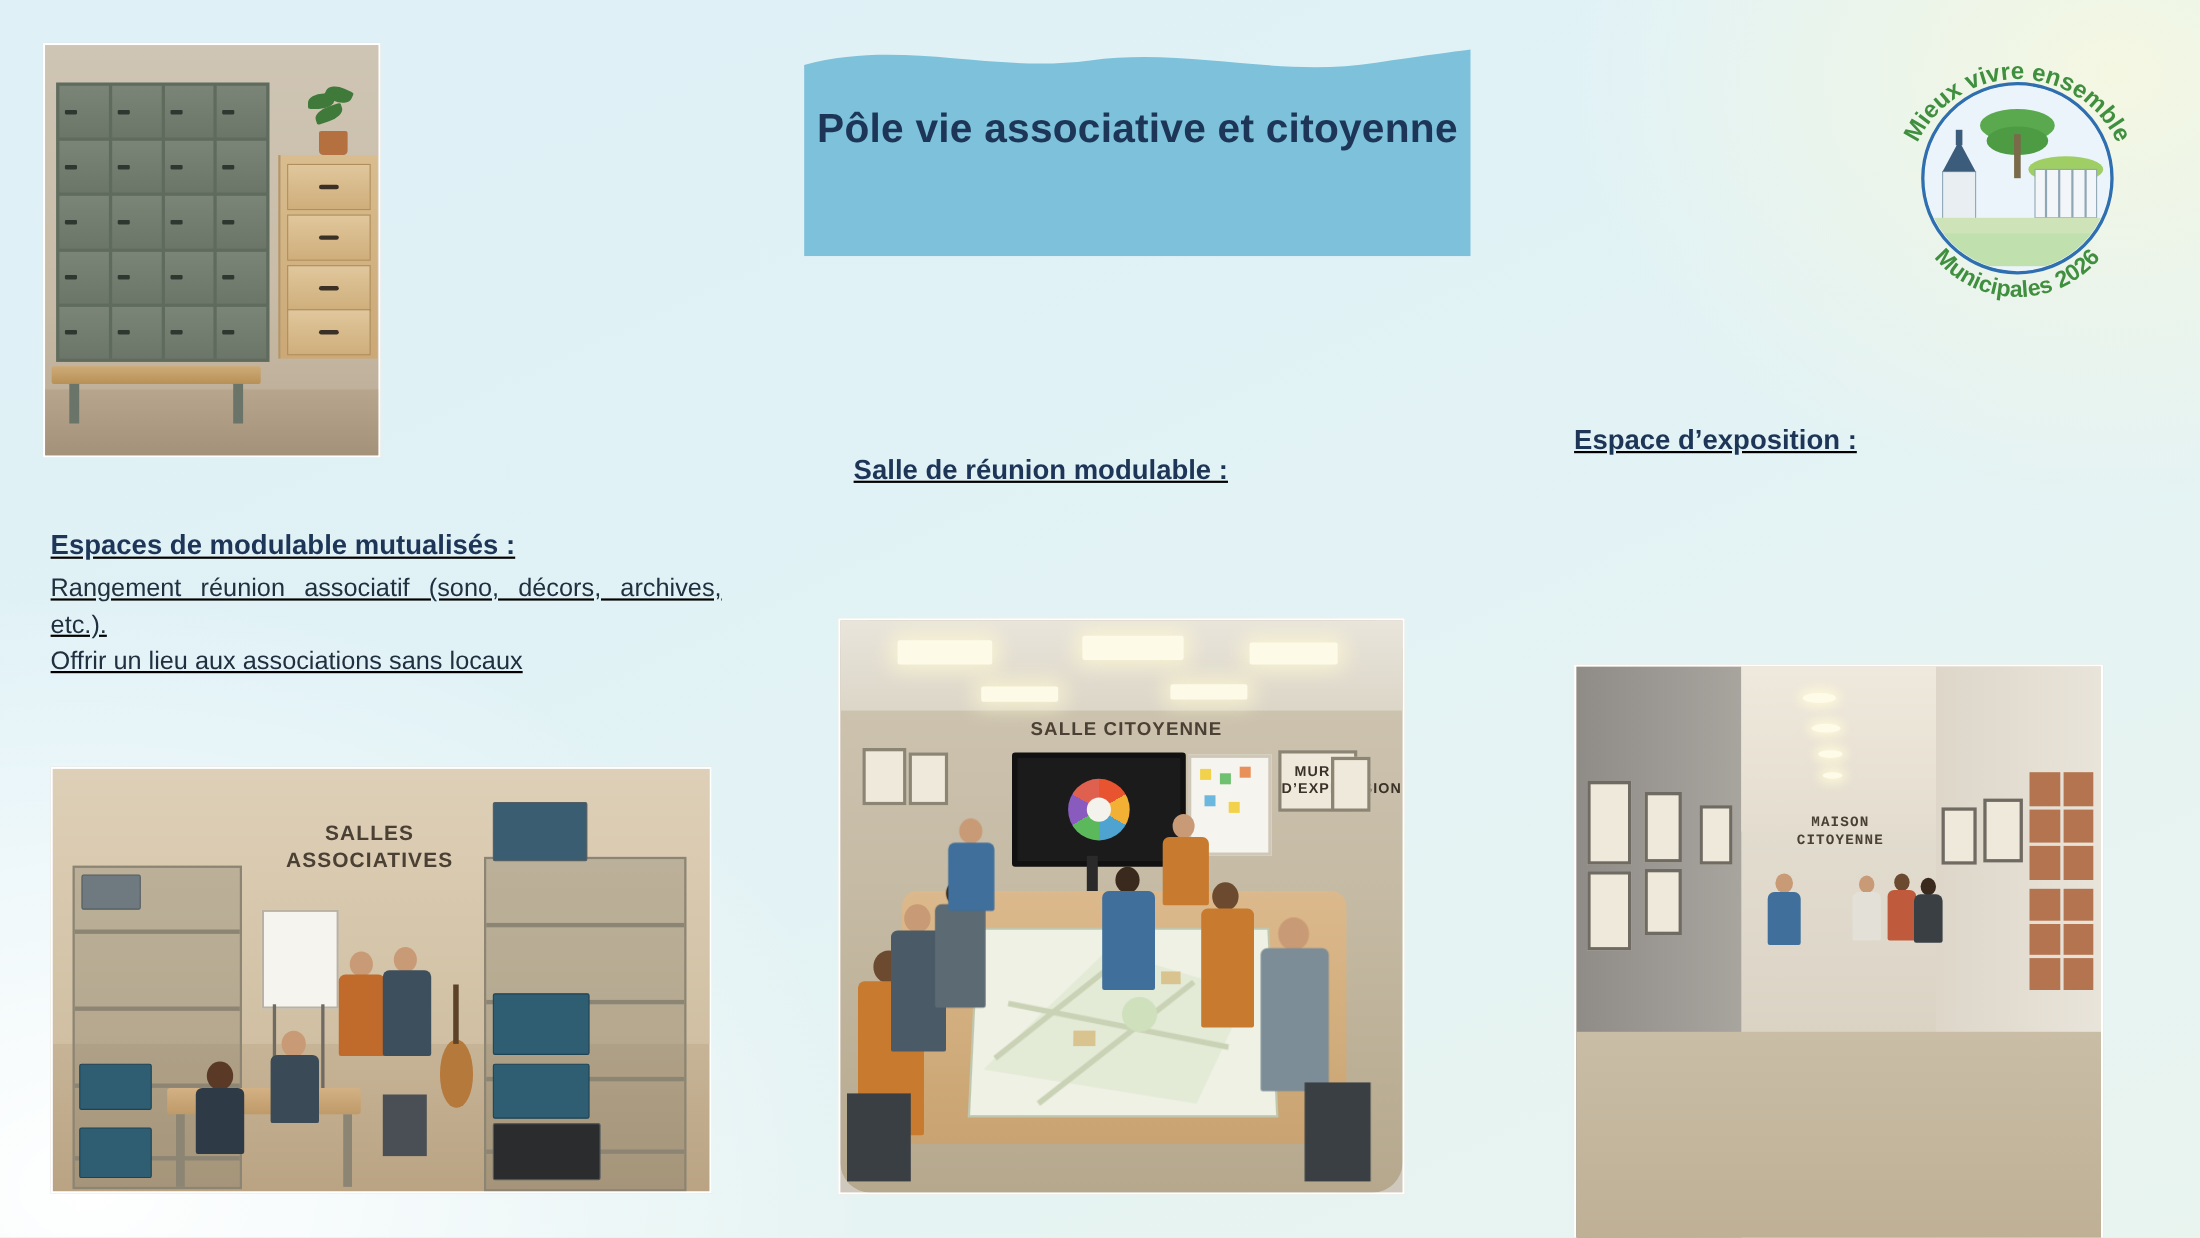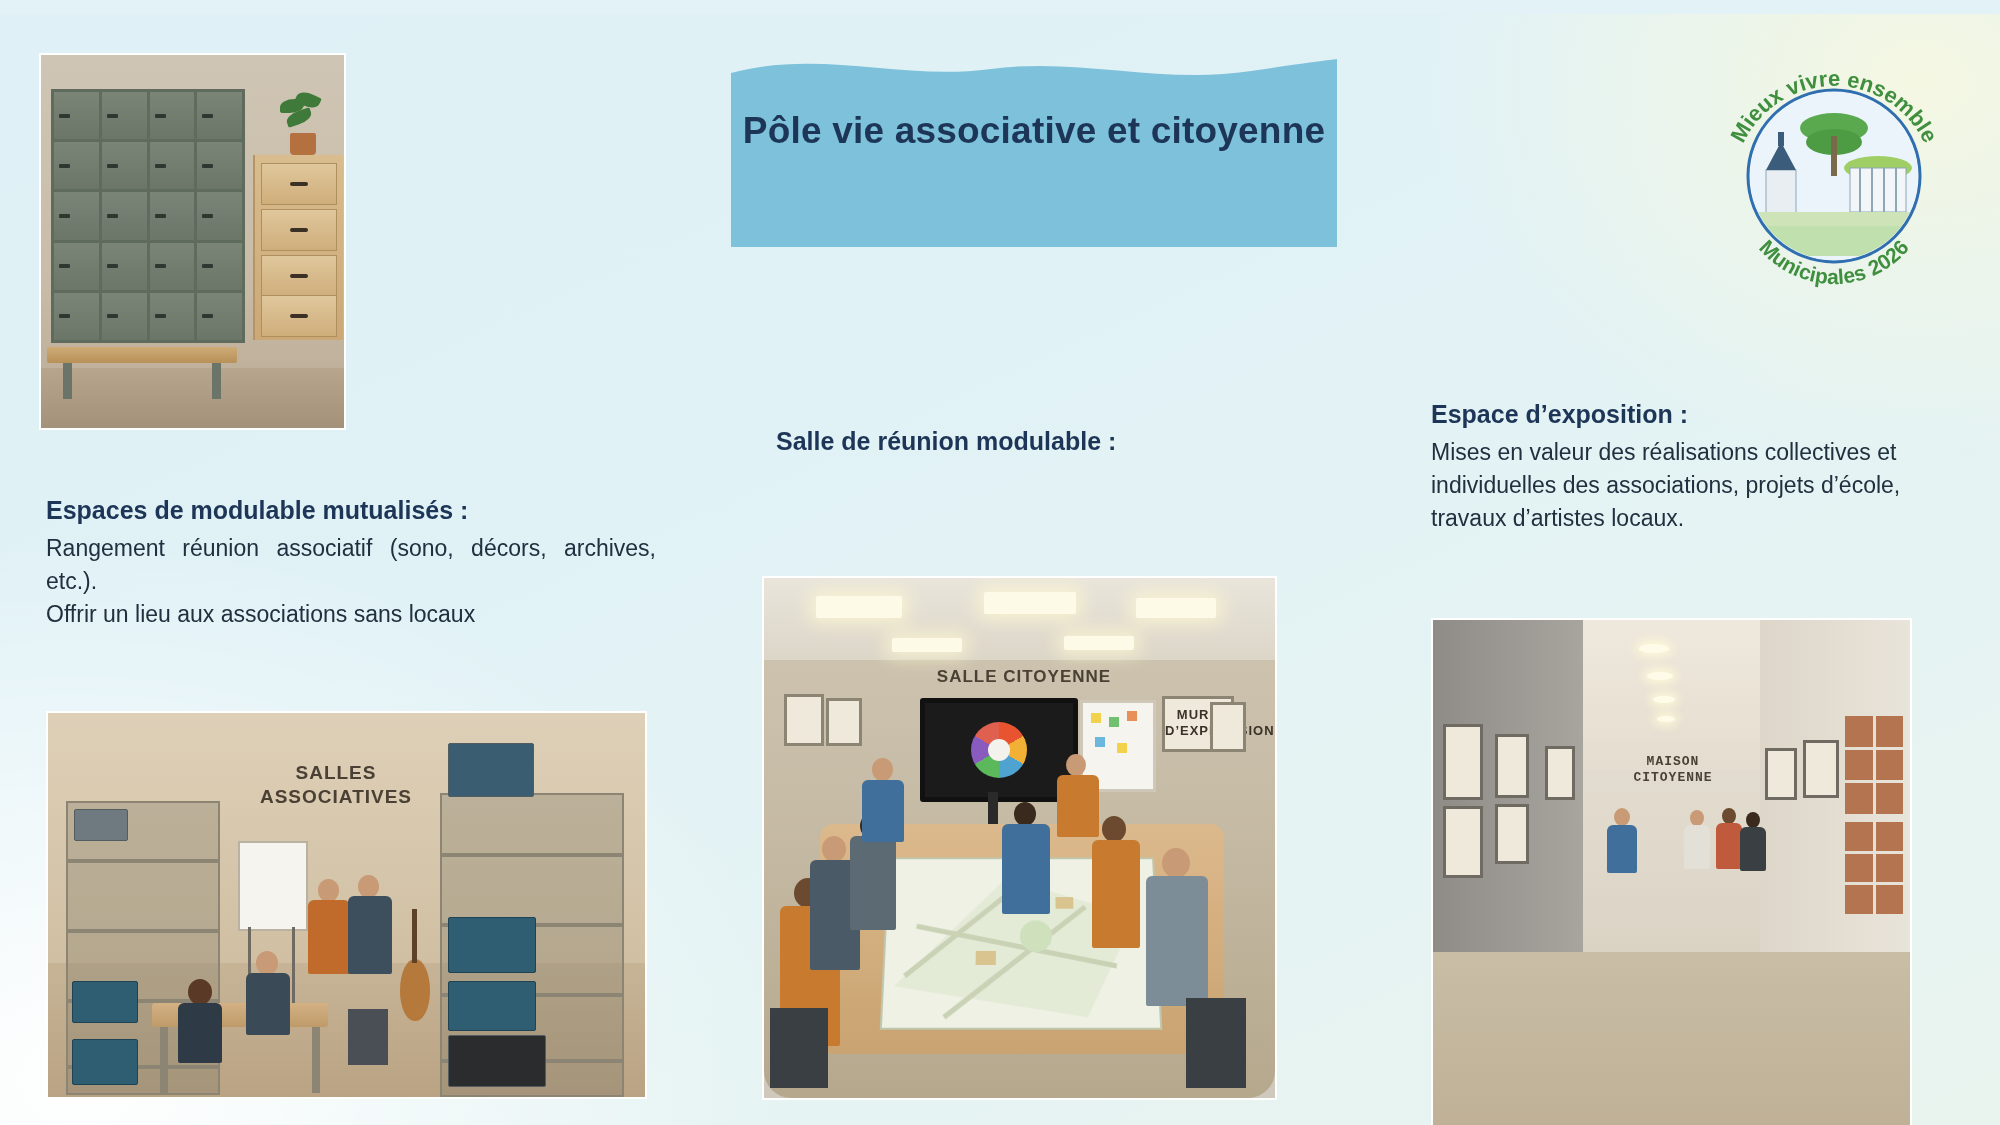--- a/index.html
+++ b/index.html
@@ -14,21 +14,20 @@
     overflow: hidden;
     position: relative;
   }
   .slide {
     position: absolute;
     inset: 0;
     background:
       radial-gradient(ellipse 900px 700px at 96% 6%, #f4f7e2 0%, rgba(244,247,226,0) 55%),
       radial-gradient(ellipse 1200px 900px at 4% 96%, #ffffff 0%, rgba(255,255,255,0) 60%),
       linear-gradient(155deg, #dff0f6 0%, #e1f2f6 40%, #e9f4ef 100%);
-    margin-top: 14px;
   }
 
   
   .title-banner {
     position: absolute;
     left: 731px;
     top: 41px;
     width: 606px;
     height: 192px;
   }
@@ -71,21 +70,21 @@
   .photo .cap {
     position: absolute;
     text-align: center;
     font-weight: bold;
     color: #4a4034;
     letter-spacing: 1px;
     line-height: 1.25;
   }
 
   
-  .block { position: absolute; }
+  .block { position: absolute; text-decoration: underline; }
   .block h3 {
     margin: 0 0 6px 0;
     font-size: 25px;
     font-weight: bold;
     color: #1d3557;
     line-height: 1.25;
   }
   .block p {
     margin: 0;
     font-size: 23px;
@@ -444,21 +443,20 @@
         <div class="body" style="left:2px;top:28px;width:62px;height:130px;background:#7d8d97;"></div>
       </div>
 
       <div style="position:absolute;left:6px;top:430px;width:58px;height:80px;background:#3a3f44;"></div>
       <div style="position:absolute;left:422px;top:420px;width:60px;height:90px;background:#3a3f44;"></div>
     </div>
   </div>
 
   <div class="block" id="block-exhibition" style="left:1431px; top:385px; width:478px;">
     <h3>Espace d’exposition :</h3>
-    <p>Mises en valeur des réalisations collectives et individuelles des associations, projets d’école, travaux d’artistes locaux.</p>
   </div>
 
   <div class="photo" id="photo-corridor">
     <div class="inner corridor-bg">
       <div class="cor-wall-l"></div>
       <div class="cor-wall-r"></div>
       <div class="cor-floor"></div>
       <div style="position:absolute;left:150px;right:150px;top:0;height:150px;background:linear-gradient(180deg,#efe9dd,#e4ddcf);"></div>
 
       <div class="cor-down" style="left:206px;top:24px;width:30px;height:9px;"></div>

